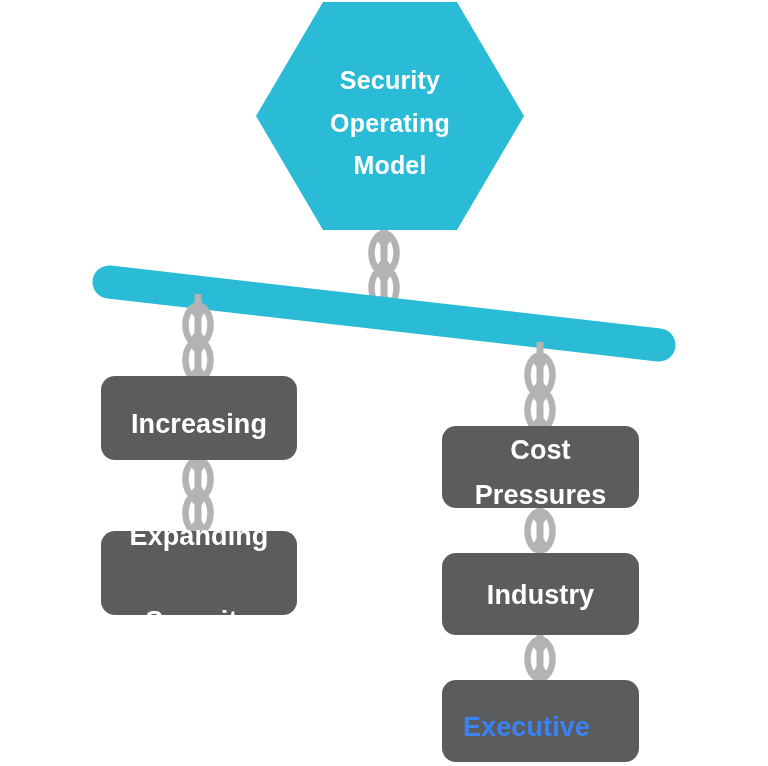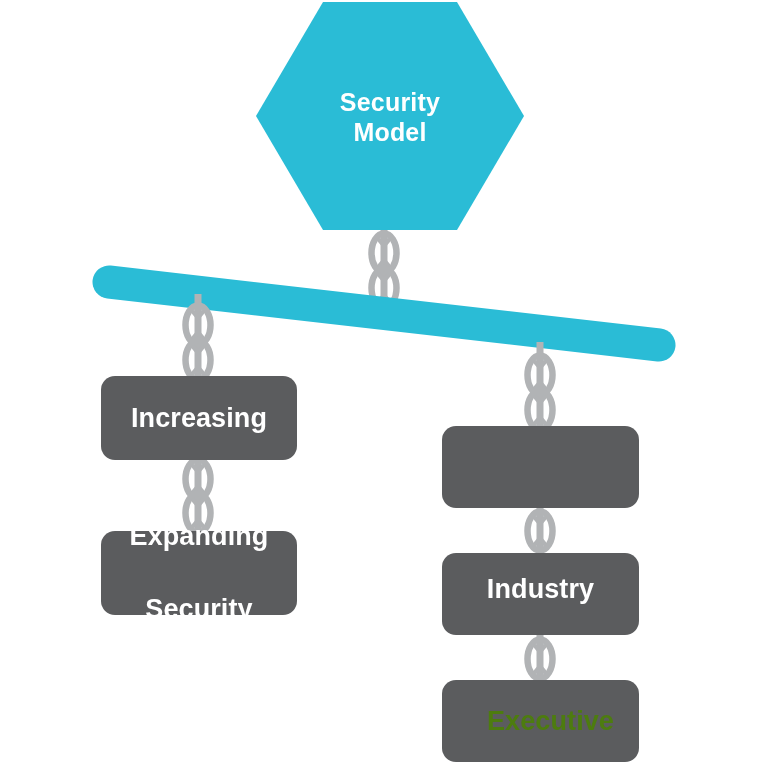--- a/index.html
+++ b/index.html
@@ -45,20 +45,21 @@
     font-size: 25px;
     letter-spacing: 0.2px;
   }
   .box-label {
     font-size: 27px;
     letter-spacing: 0.1px;
   }
   .node-label span {
     display: block;
     white-space: nowrap;
+    margin-top: 12px;
   }
 </style>
 </head>
 <body style="background: rgb(255, 255, 255);">
 
 <div id="diagram-stage" style="background: rgb(255, 255, 255);">
 
   <svg id="diagram-svg" viewBox="0 0 768 766">
     <defs>
 
@@ -110,34 +111,39 @@
     <rect x="101" y="376" width="196" height="84" rx="14" ry="14" fill="#5B5C5E"></rect>
     <rect x="101" y="531" width="196" height="84" rx="14" ry="14" fill="#5B5C5E"></rect>
 
     <rect x="442" y="426" width="197" height="82" rx="14" ry="14" fill="#5B5C5E"></rect>
     <rect x="442" y="553" width="197" height="82" rx="14" ry="14" fill="#5B5C5E"></rect>
     <rect x="442" y="680" width="197" height="82" rx="14" ry="14" fill="#5B5C5E"></rect>
   </svg>
 
   <div class="node-label hex-label" style="left: 256px; top: 62px; width: 268px; height: 110px; color: rgb(255, 255, 255);">
     <span>Security</span>
+    <span>Operating</span>
     <span>Model</span>
   </div>
 
   <div class="node-label box-label" style="left: 101px; top: 376px; width: 196px; height: 84px; color: rgb(255, 255, 255);">
     <span>Increasing</span>
   </div>
 
   <div class="node-label box-label" style="left: 101px; top: 531px; width: 196px; height: 84px; color: rgb(255, 255, 255); gap: 40px;">
     <span>Expanding</span>
     <span>Security</span>
   </div>
 
+  <div class="node-label box-label" style="left: 442px; top: 426px; width: 197px; height: 82px; color: rgb(255, 255, 255);">
+    <span>Cost</span>
+    <span>Pressures</span>
+  </div>
 
   <div class="node-label box-label" style="left: 442px; top: 553px; width: 197px; height: 72px; color: rgb(255, 255, 255);">
     <span>Industry</span>
   </div>
 
-  <div class="node-label box-label" style="left: 452px; top: 680px; width: 197px; height: 82px; color: #4d7c0f;">
+  <div class="node-label box-label" style="left: 428px; top: 680px; width: 197px; height: 82px; color: #3b82f6;">
     <span>Executive</span>
   </div>
 
 </div>
 
 </body></html>

